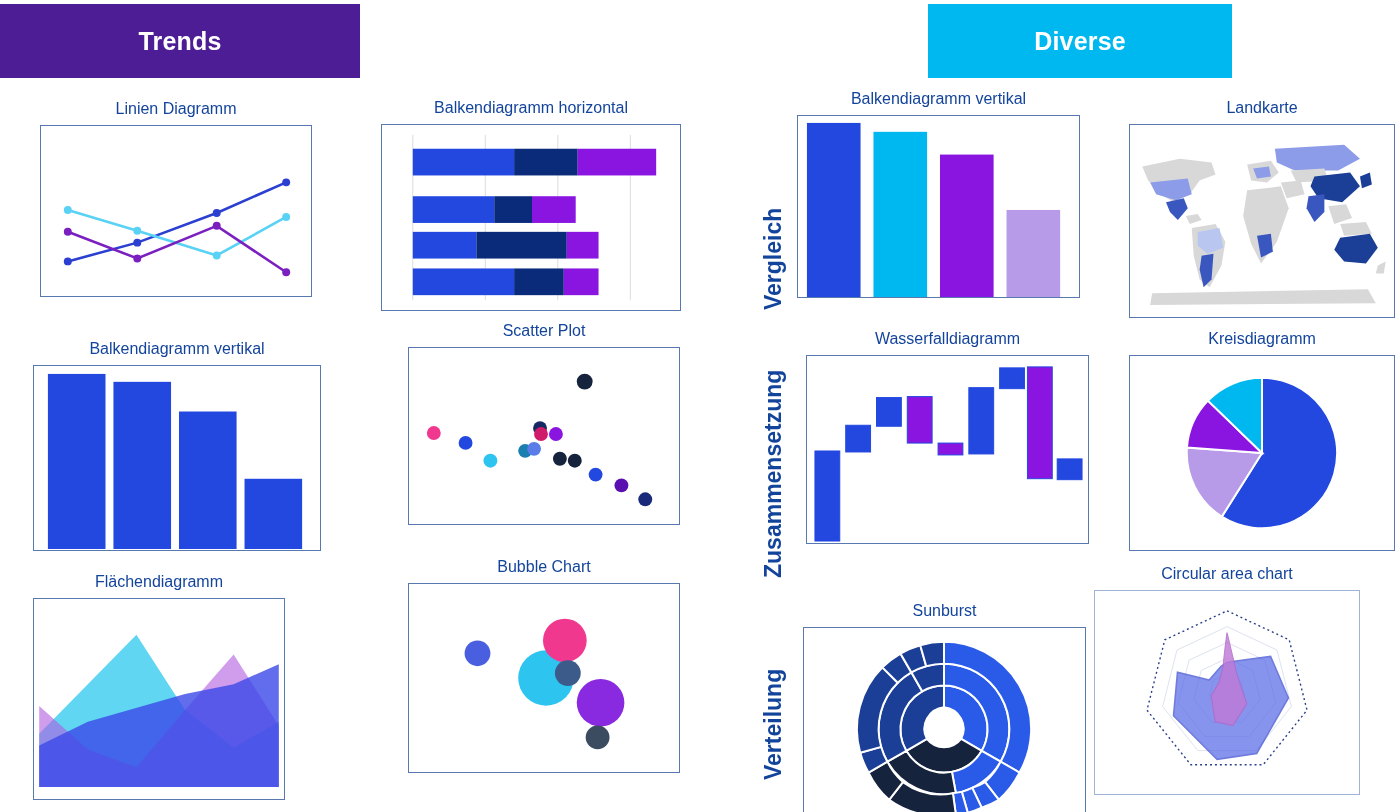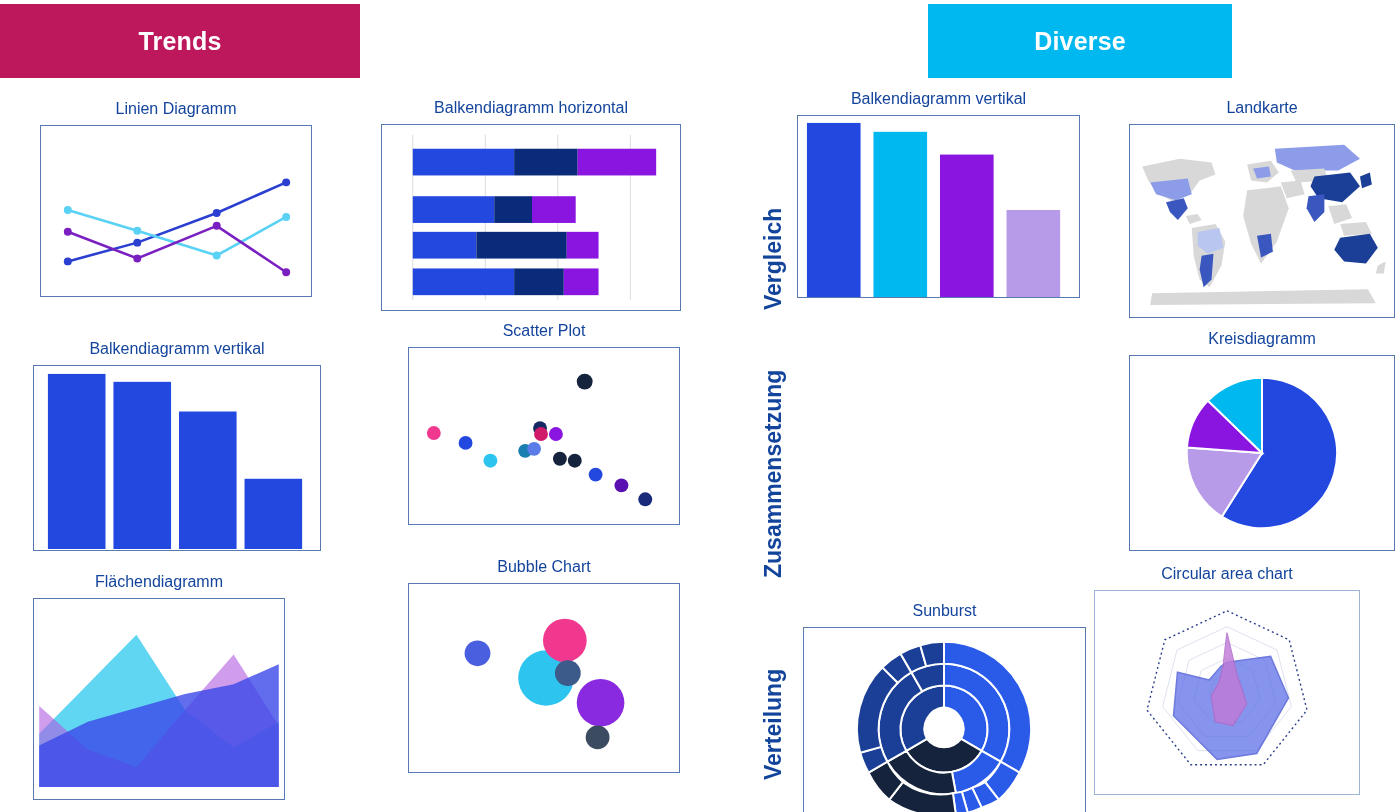--- a/index.html
+++ b/index.html
@@ -9,21 +9,21 @@
     overflow:hidden;position:relative;
   }
   .page{position:relative;width:1400px;height:812px;}
 
   
   .band{
     position:absolute;top:4px;height:74px;
     display:flex;align-items:center;justify-content:center;
     color:#ffffff;font-size:25px;font-weight:bold;letter-spacing:.2px;
   }
-  #band-trends{left:0;width:360px;background:#be185d;text-align:center;}
+  #band-trends{left:0;width:360px;background:#4c1d95;text-align:center;}
   #band-bez{left:373px;width:357px;background:#2348e0;}
   #band-div{left:928px;width:304px;background:#00b8f0;}
 
   
   .card{position:absolute;}
   .card-title{
     color:#13449c;font-size:16px;text-align:center;
     white-space:nowrap;line-height:1.1;
   }
   .plot{
@@ -222,20 +222,38 @@
     <div class="plot">
       <svg viewBox="0 0 283 183" preserveAspectRatio="none">
         <rect x="9" y="7" width="54" height="176" fill="#2348e0"></rect>
         <rect x="76" y="16" width="54" height="167" fill="#00b8f0"></rect>
         <rect x="143" y="39" width="54" height="144" fill="#8a14e0"></rect>
         <rect x="210" y="95" width="54" height="88" fill="#b79be8"></rect>
       </svg>
     </div>
   </div>
 
+  <div class="card" id="c-wasser">
+    <div class="card-title">Wasserfalldiagramm</div>
+    <div class="plot">
+      <svg viewBox="0 0 283 189" preserveAspectRatio="none">
+        <g stroke="#2348e0" stroke-width="1">
+          <rect x="8" y="96" width="25" height="91" fill="#2348e0"></rect>
+          <rect x="39" y="70" width="25" height="27" fill="#2348e0"></rect>
+          <rect x="70" y="42" width="25" height="29" fill="#2348e0"></rect>
+          <rect x="101" y="41" width="25" height="47" fill="#8a14e0"></rect>
+          <rect x="132" y="88" width="25" height="12" fill="#8a14e0"></rect>
+          <rect x="163" y="32" width="25" height="67" fill="#2348e0"></rect>
+          <rect x="194" y="12" width="25" height="21" fill="#2348e0"></rect>
+          <rect x="222" y="11" width="25" height="113" fill="#8a14e0"></rect>
+          <rect x="252" y="104" width="25" height="21" fill="#2348e0"></rect>
+        </g>
+      </svg>
+    </div>
+  </div>
 
   <div class="card" id="c-sunburst">
     <div class="card-title">Sunburst</div>
     <div class="plot">
       <svg viewBox="0 0 283 205" preserveAspectRatio="xMidYMid meet">
         <g transform="translate(141,102)" stroke="#ffffff" stroke-width="2">
 
           <path d="M0,-44 A44,44 0 0,1 38.1,22 L17.3,10 A22,22 0 0,0 0,-22 Z" fill="#2a5ae8"></path>
           <path d="M38.1,22 A44,44 0 0,1 -38.1,22 L-17.3,10 A22,22 0 0,0 17.3,10 Z" fill="#15233d"></path>
           <path d="M-38.1,22 A44,44 0 0,1 0,-44 L0,-22 A22,22 0 0,0 -17.3,10 Z" fill="#1b3f96"></path>

